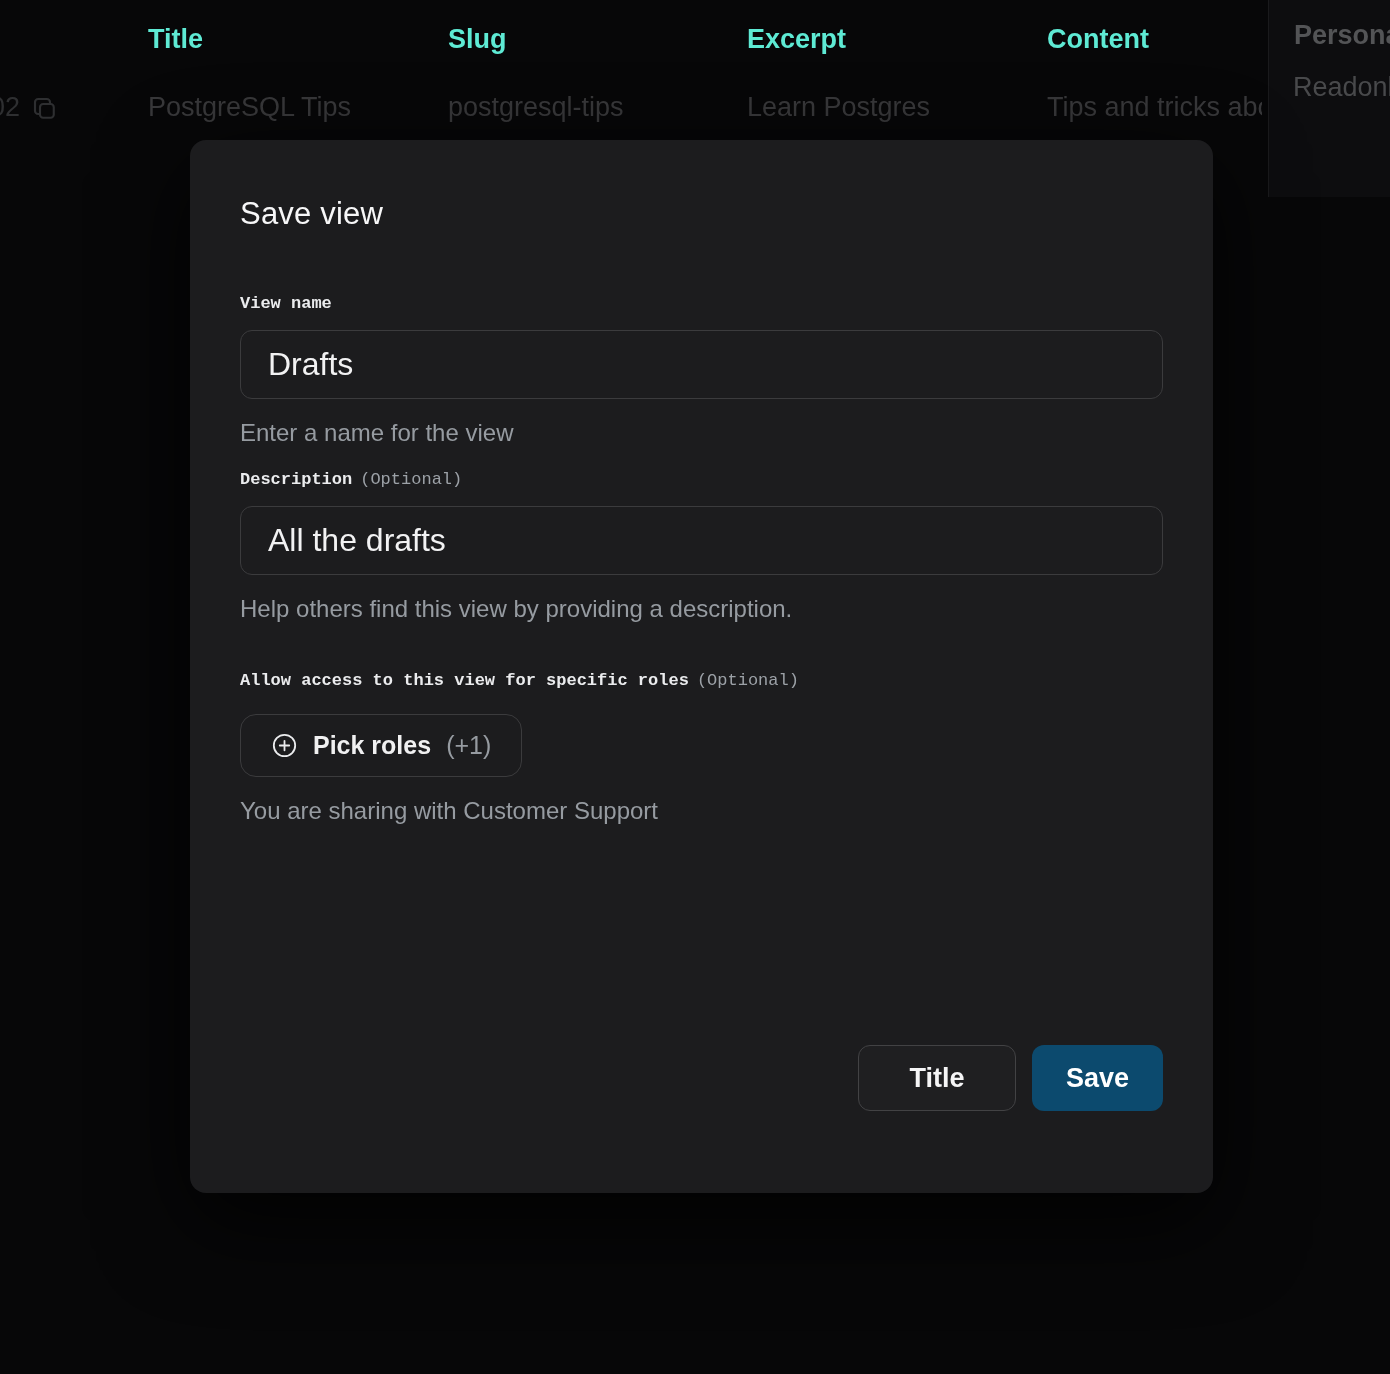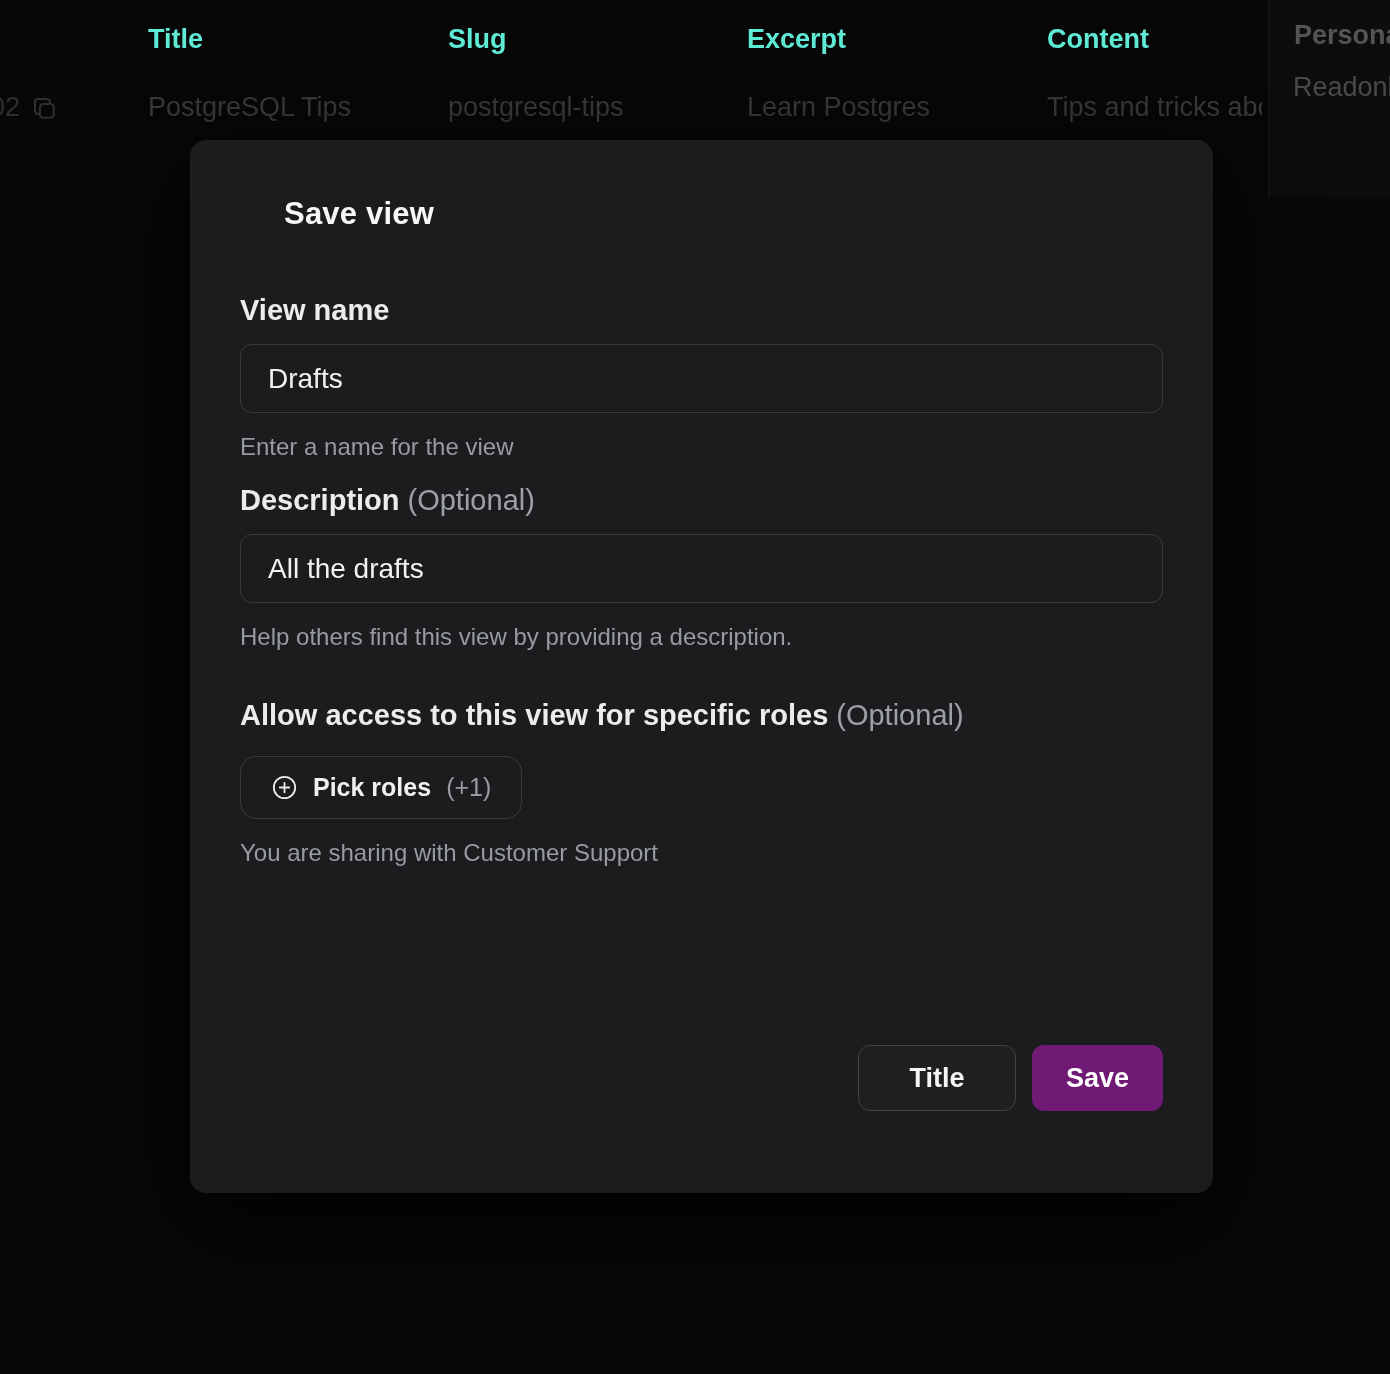--- a/index.html
+++ b/index.html
@@ -37,29 +37,29 @@
     font-size: 27px; color: #48494b; white-space: nowrap;
   }
 
   
   .modal {
     position: absolute; left: 190px; top: 140px; width: 1023px; height: 1053px;
     background: #1c1c1e; border-radius: 16px;
     box-shadow: 0 30px 90px rgba(0,0,0,0.8);
     padding: 56px 50px;
   }
-  .modal-title { font-size: 31px; font-weight: 700; color: #f7f7f8; letter-spacing: 0.2px; margin-left: 44px; }
+  .modal-title { font-size: 31px; font-weight: 400; color: #f7f7f8; letter-spacing: 0.2px; }
   .modal-subtitle { margin-top: 41px; font-size: 24px; color: #9ca1a7; }
-  .field-label { font-size: 29px; font-weight: 700; color: #ebecee; }
+  .field-label { font-size: 17px; font-weight: 700; color: #ebecee; font-family: Liberation Mono, monospace; }
   .field-label .optional { font-weight: 400; color: #9ca1a7; margin-left: 8px; }
 
   .text-input {
     display: block; width: 923px; height: 69px; margin-top: 17px;
     background: transparent; border: 1px solid #3b3b3d; border-radius: 12px;
-    padding: 0 27px; font-size: 28px; color: #f2f2f3;
+    padding: 0 27px; font-size: 32px; color: #f2f2f3;
     font-family: "Liberation Sans", "DejaVu Sans", sans-serif;
     outline: none;
   }
   .helper { margin-top: 20px; font-size: 24px; color: #969ba1; }
 
   .label-viewname { margin-top: 62px; }
   .label-description { margin-top: 23px; }
   .label-roles { margin-top: 48px; }
 
   .pick-roles-btn {
@@ -81,21 +81,21 @@
     font-family: "Liberation Sans", "DejaVu Sans", sans-serif;
     font-size: 27px; font-weight: 600;
     display: inline-flex; align-items: center; justify-content: center;
   }
   .btn-cancel {
     min-width: 158px; padding: 0 36px;
     background: rgba(255,255,255,0.015); border: 1px solid #424244; color: #f5f5f6;
   }
   .btn-save {
     min-width: 127px; padding: 0 34px;
-    background: #701a75; border: none; color: #ffffff;
+    background: #0c4a6e; border: none; color: #ffffff;
   }
 </style>
 </head>
 <body>
 
 <div class="bg-layer">
 
   <div class="bg-text bg-header col-title">Title</div>
   <div class="bg-text bg-header col-slug">Slug</div>
   <div class="bg-text bg-header col-excerpt">Excerpt</div>

